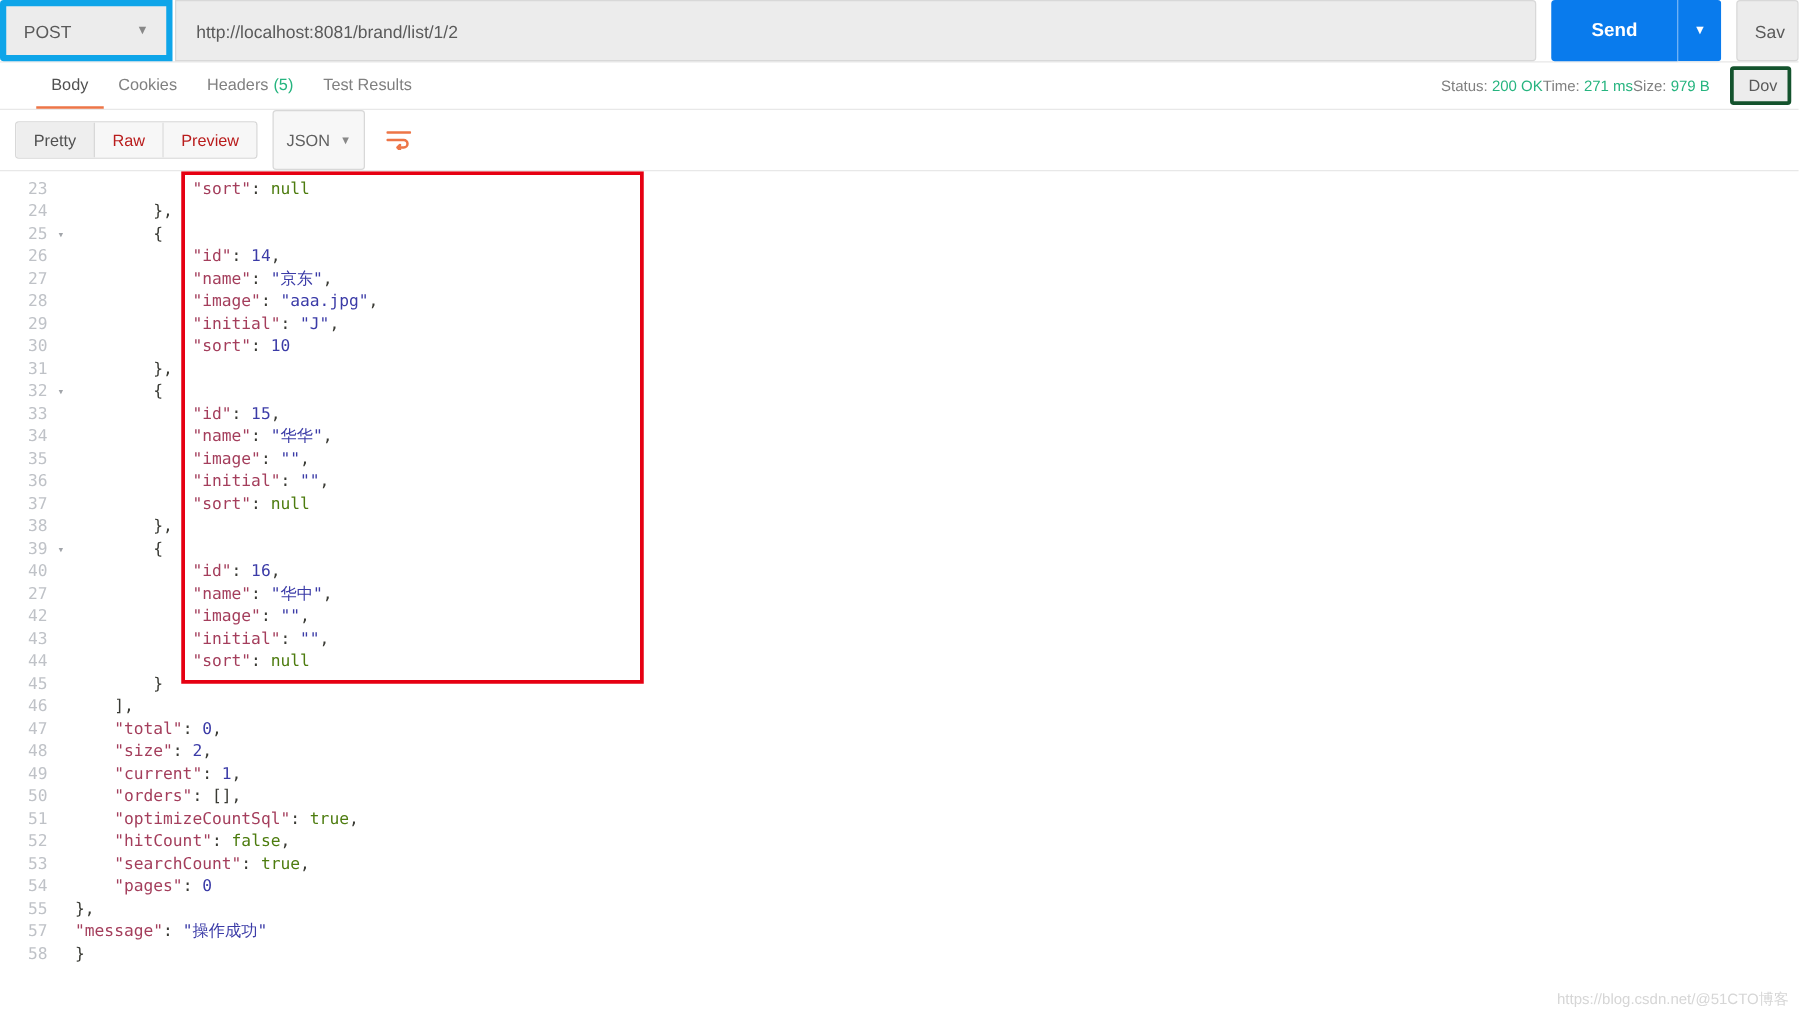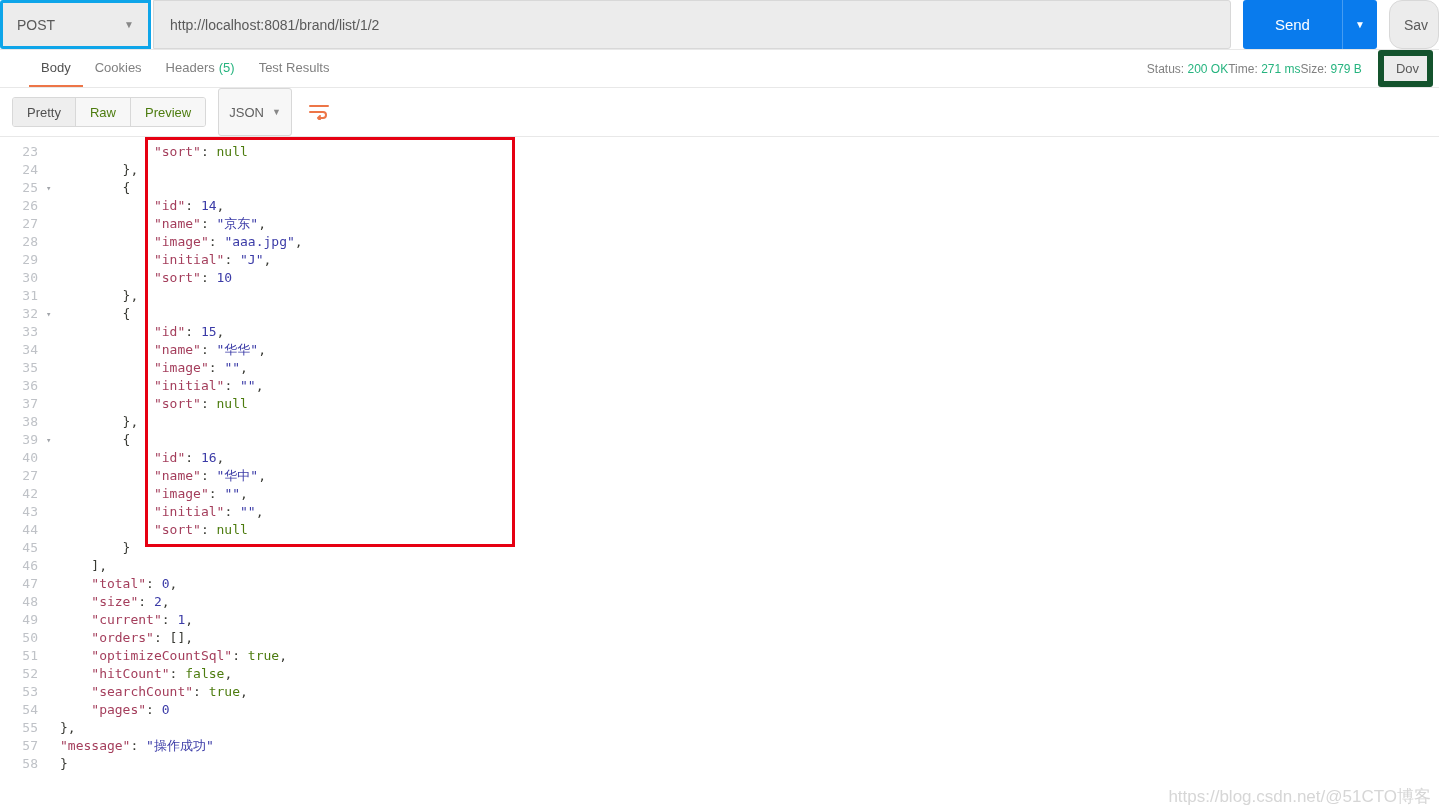--- a/index.html
+++ b/index.html
@@ -14,22 +14,22 @@
   
   .request-bar {
     display: flex;
     align-items: stretch;
     padding: 0;
     height: 50px;
     background: #fff;
     border-bottom: 1px solid #e8e8e8;
   }
   .method-select {
-    width: 151px;
-    border: 3px solid #0ea5e9;
+    width: 138px;
+    border: 5px solid #0ea5e9;
     background: #ececec;
     display: flex;
     align-items: center;
     justify-content: space-between;
     padding: 0 14px;
     font-size: 14px;
     color: #5a5a5a;
     border-radius: 3px 0 0 3px;
     margin-right: 2px;
   }
@@ -51,21 +51,21 @@
   .send-group {
     display: flex;
     margin-left: 12px;
   }
   .send-btn {
     background: #097BED;
     color: #fff;
     border: none;
     padding: 0 32px;
     font-size: 15px;
-    font-weight: 400;
+    font-weight: 700;
     border-radius: 3px 0 0 3px;
     display: flex;
     align-items: center;
   }
   .send-dd {
     background: #097BED;
     color: #fff;
     border: none;
     border-left: 1px solid rgba(255,255,255,0.25);
     padding: 0 12px;
@@ -74,21 +74,21 @@
     align-items: center;
     font-size: 10px;
   }
   .save-btn {
     margin-left: 12px;
     background: #ececec;
     border: 1px solid #d8d8d8;
     padding: 0 10px 0 14px;
     font-size: 14px;
     color: #5a5a5a;
-    border-radius: 13px;
+    border-radius: 3px;
     display: flex;
     align-items: center;
     text-align: center;
   }
 
   
   .resp-row {
     display: flex;
     align-items: center;
     height: 38px;
@@ -122,21 +122,21 @@
     margin-left: auto;
     display: flex;
     align-items: center;
     font-size: 12px;
     color: #808080;
   }
   .resp-meta .val { color: #26B47F; }
   .dl-btn {
     margin-left: 16px;
     background: #ececec;
-    border: 6px solid #14532d;
+    border: 3px solid #14532d;
     padding: 5px 8px 5px 12px;
     font-size: 13px;
     color: #5a5a5a;
     border-radius: 3px;
   }
 
   
   .viewer-row {
     display: flex;
     align-items: center;
@@ -149,21 +149,21 @@
     border: 1px solid #d8d8d8;
     border-radius: 3px;
     overflow: hidden;
     height: 30px;
   }
   .seg .seg-item {
     padding: 0 14px;
     display: flex;
     align-items: center;
     font-size: 13px;
-    color: #4d7c0f;
+    color: #b91c1c;
     background: #fff;
     border-right: 1px solid #d8d8d8;
     cursor: pointer;
   }
   .seg .seg-item:last-child { border-right: none; }
   .seg .seg-item.active { background: #fff; color: #505050; }
   .seg .seg-item:not(.active) { background: #f7f7f7; }
   .seg .seg-item.active { background: #eee; }
   .seg.pretty-seg .seg-item.active { background: #eee; }
 
@@ -235,21 +235,21 @@
   .red-box {
     position: absolute;
     border: 3px solid #e60012;
     pointer-events: none;
   }
 
   .watermark {
     position: absolute;
     right: 8px;
     bottom: 2px;
-    font-size: 17px;
+    font-size: 12px;
     color: #d6d6d6;
     font-family: Arial, sans-serif;
     pointer-events: none;
   }
 </style>
 </head>
 <body>
 
 <div class="request-bar">
   <div class="method-select">

